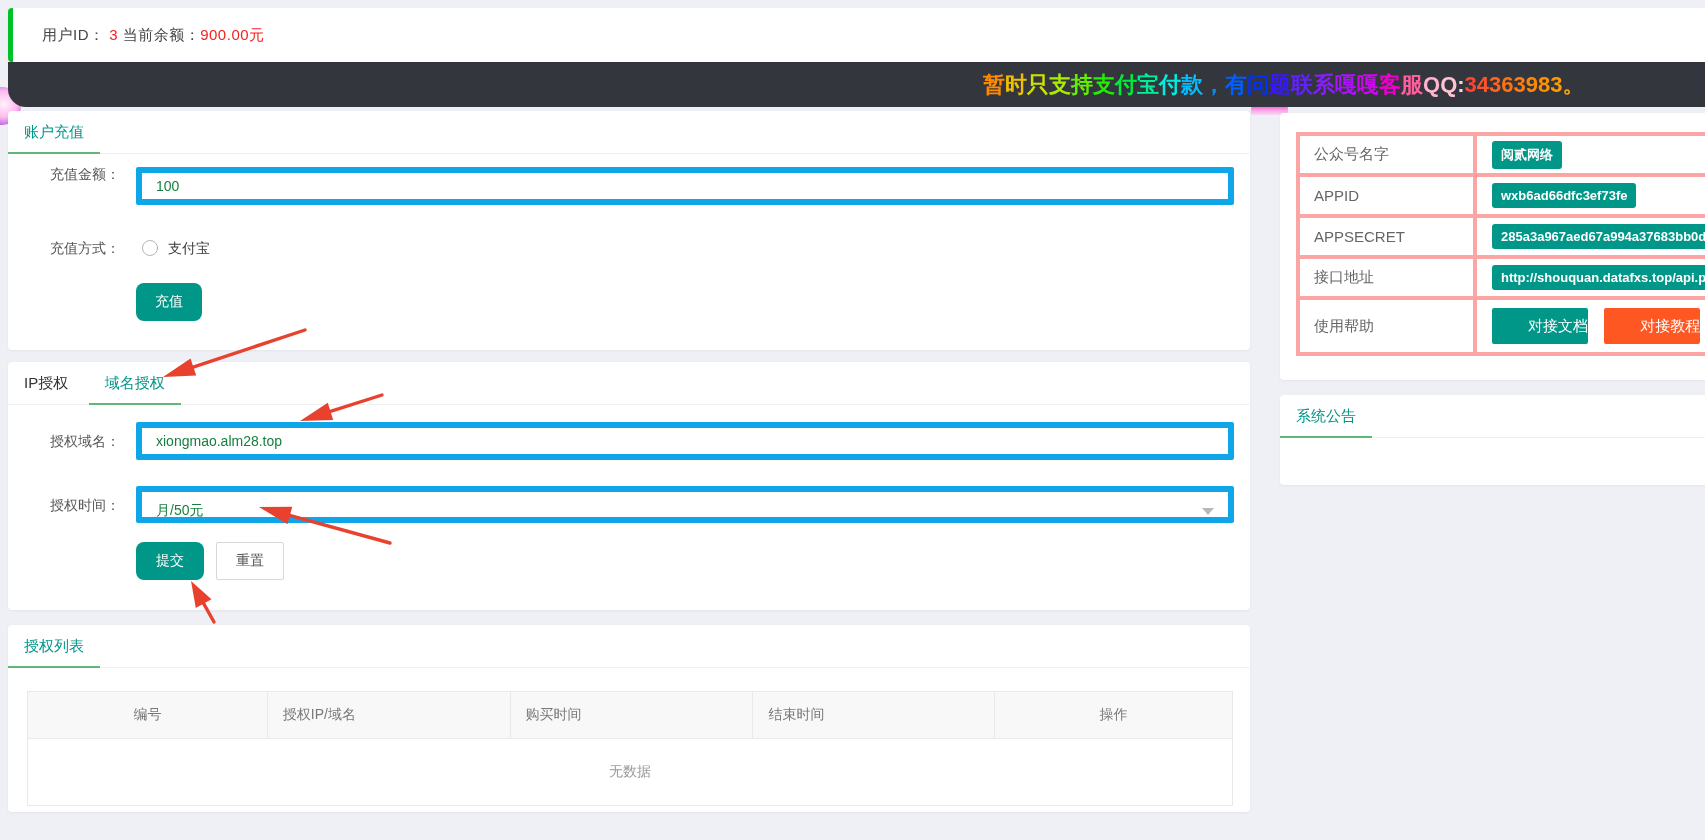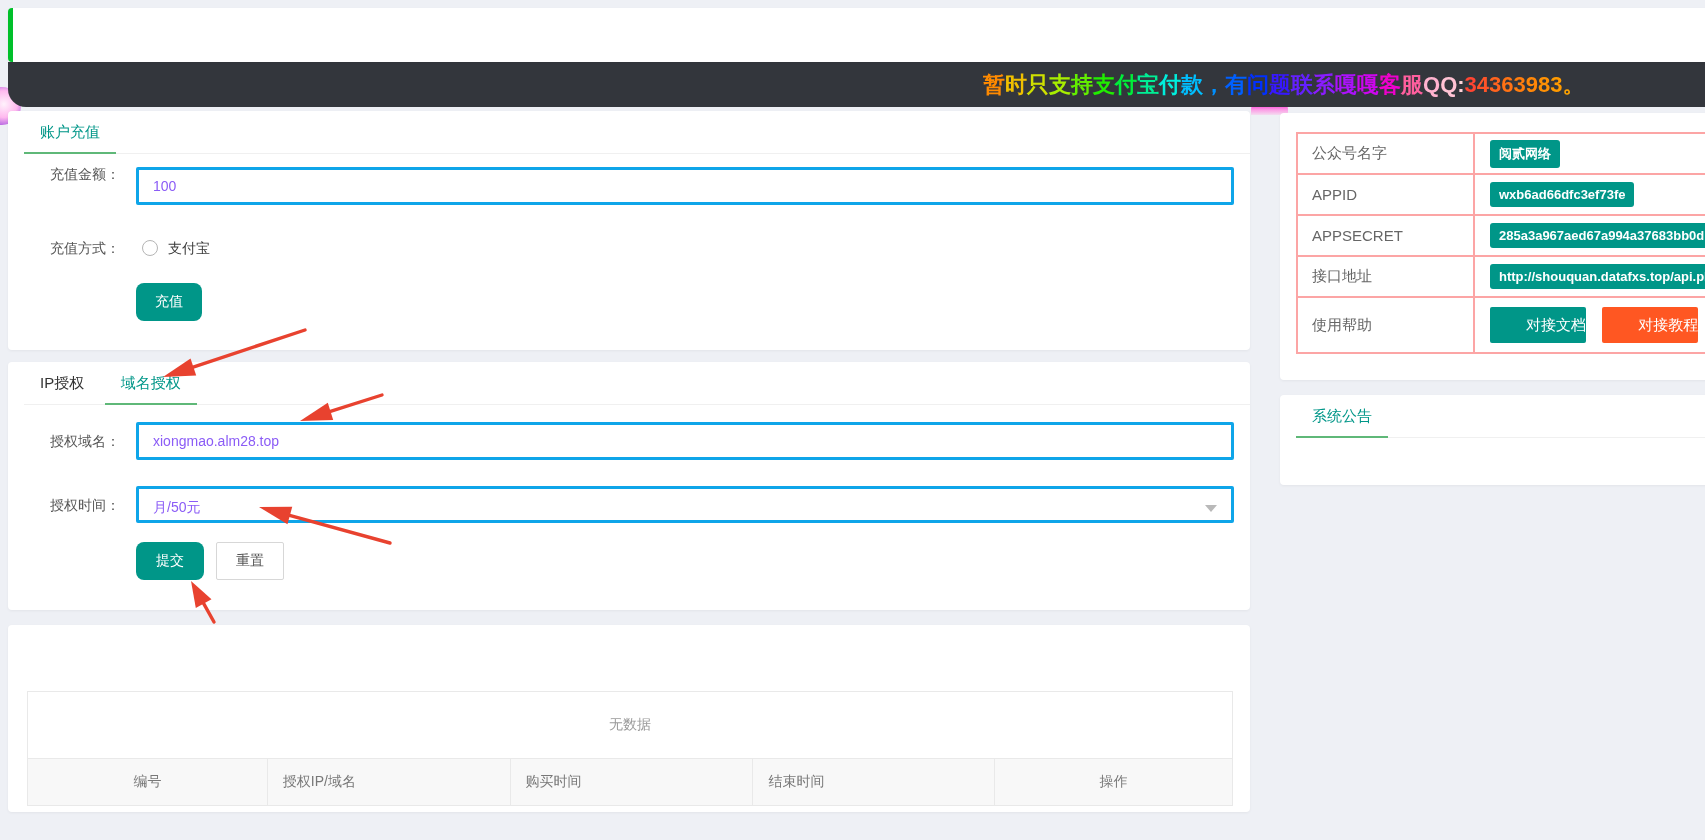--- a/index.html
+++ b/index.html
@@ -32,62 +32,67 @@
   .red { color:#f32121; }
 
   
   .darkbar {
     position:absolute; left:8px; top:62px; width:1705px; height:45px;
     background:#33363c; border-radius:0 0 0 18px; z-index:1;
   }
   .announce { position:absolute; left:975px; top:0; height:45px; line-height:45px; font-size:22px; font-weight:bold; white-space:nowrap; }
 
   
-  .tab-head { position:relative; height:43px; border-bottom:1px solid #f0f0f0; white-space:nowrap;margin-left:16px; }
+  .tab-head { position:relative; height:43px; border-bottom:1px solid #f0f0f0; white-space:nowrap; }
   .tab-item { position:relative; display:inline-block; padding:0 16px; line-height:42px; font-size:15px; color:#333; cursor:pointer; }
   .tab-item.active { color:#009688; }
   .tab-item.active::after { content:""; position:absolute; left:0; right:0; bottom:-1px; height:2px; background:#5fb878; }
 
   
   .form-label { position:absolute; left:34px; width:78px; height:38px; line-height:38px; text-align:right; font-size:14px; color:#565656; }
-  .ctrl { position:absolute; left:128px; width:1098px; height:38px; border:3px solid #0ea5e9; border-radius:2px; background:#fff; font-size:14px; color:#8b5cf6; padding:0 14px; font-family:"Liberation Sans",sans-serif; }
+  .ctrl { position:absolute; left:128px; width:1098px; height:38px; border:6px solid #0ea5e9; border-radius:2px; background:#fff; font-size:14px; color:#15803d; padding:0 14px; font-family:"Liberation Sans",sans-serif; }
   .select-box { line-height:36px; cursor:pointer; }
   .caret { position:absolute; right:14px; top:16px; width:0; height:0; border:6px solid transparent; border-top:7px solid #b9b9b9; }
   .btn { position:absolute; height:38px; border:none; border-radius:2px; font-size:14px; cursor:pointer; font-family:"Liberation Sans",sans-serif; }
   .btn-teal { background:#009688; color:#fff;border-radius:8px; }
   .btn-plain { background:#fff; color:#555; border:1px solid #d7d7d7; }
   .radio-circle { position:absolute; left:134px; top:129px; width:16px; height:16px; border:1px solid #b5b5b5; border-radius:50%; background:#fff; cursor:pointer; }
   .radio-label { position:absolute; left:160px; top:118px; line-height:38px; font-size:14px; color:#3a3a3a; }
 
   
   .auth-table { position:absolute; left:19px; top:66px; width:1206px; border-collapse:collapse; }
   .auth-table th { height:47px; background:#f8f8f8; border:1px solid #e9e9e9; font-weight:normal; font-size:14px; color:#787878; text-align:left; padding-left:15px; }
   .auth-table th.center { text-align:center; padding-left:0; }
   .auth-table td.empty { height:67px; border:1px solid #e9e9e9; text-align:center; font-size:14px; color:#9a9a9a; }
 
   
   .info-table { position:absolute; left:16px; top:19px; width:470px; border-collapse:collapse; }
-  .info-table td { border:2px solid #fca5a5; height:41px; font-size:15px; color:#666; }
+  .info-table td { border:4px solid #fca5a5; height:41px; font-size:15px; color:#666; }
   .info-table td.lbl { width:177px; padding-left:14px; }
   .info-table td.val { padding-left:15px; }
   .info-table tr.tall td { height:56px; }
   .badge { display:inline-block; background:#009688; color:#fff; font-size:13px; font-weight:bold; padding:5px 9px; border-radius:3px; white-space:nowrap; }
   .help-btn { display:inline-block; width:96px; height:36px; line-height:36px; text-align:right; color:#fff; font-size:15px; border:none; border-radius:2px; cursor:pointer; font-family:"Liberation Sans",sans-serif; }
   .help-btn + .help-btn { margin-left:12px; }
 
   svg.arrows { position:absolute; left:0; top:0; z-index:10; pointer-events:none; }
 </style>
 </head>
 <body>
 
 <div class="deco-circle"></div>
 <div class="deco-strip"></div>
 
 <div class="card topbar">
   <div class="accent"></div>
+  <div class="usertext">
+    <span>用户ID：</span>
+    <span class="red">3</span>
+    <span>当前余额：</span><span class="red">900.00元</span>
+  </div>
 </div>
 
 <div class="darkbar">
   <div class="announce"><span style="color: rgb(255, 138, 0);">暂</span><span style="color: rgb(240, 192, 0);">时</span><span style="color: rgb(207, 224, 0);">只</span><span style="color: rgb(168, 238, 0);">支</span><span style="color: rgb(99, 238, 0);">持</span><span style="color: rgb(33, 238, 0);">支</span><span style="color: rgb(0, 238, 58);">付</span><span style="color: rgb(0, 238, 149);">宝</span><span style="color: rgb(0, 238, 221);">付</span><span style="color: rgb(0, 191, 255);">款</span><span style="color: rgb(0, 144, 255);">，</span><span style="color: rgb(0, 96, 255);">有</span><span style="color: rgb(0, 48, 255);">问</span><span style="color: rgb(55, 24, 255);">题</span><span style="color: rgb(100, 32, 255);">联</span><span style="color: rgb(138, 28, 255);">系</span><span style="color: rgb(171, 18, 250);">嘎</span><span style="color: rgb(204, 6, 238);">嘎</span><span style="color: rgb(238, 0, 204);">客</span><span style="color: rgb(255, 95, 158);">服</span><span style="color: rgb(255, 179, 207);">Q</span><span style="color: rgb(255, 195, 212);">Q</span><span style="color: rgb(255, 211, 216);">:</span><span style="color: rgb(255, 69, 50);">3</span><span style="color: rgb(255, 84, 40);">4</span><span style="color: rgb(255, 99, 30);">3</span><span style="color: rgb(255, 114, 20);">6</span><span style="color: rgb(255, 125, 14);">3</span><span style="color: rgb(255, 135, 8);">9</span><span style="color: rgb(255, 145, 4);">8</span><span style="color: rgb(255, 154, 0);">3</span><span style="color: rgb(255, 164, 0);">。</span></div>
 </div>
 
 <div class="card" style="left:8px; top:111px; width:1242px; height:239px;">
   <div class="tab-head">
     <span class="tab-item active">账户充值</span>
   </div>
@@ -109,38 +114,41 @@
   <div class="form-label" style="top:124px;">授权时间：</div>
   <div class="ctrl select-box" style="top:124px; height:37px;">
     <span>月/50元</span>
     <span class="caret"></span>
   </div>
   <button class="btn btn-teal" style="left:128px; top:180px; width:68px;">提交</button>
   <button class="btn btn-plain" style="left:208px; top:180px; width:68px;">重置</button>
 </div>
 
 <div class="card" style="left:8px; top:625px; width:1242px; height:187px;">
+  <div class="tab-head">
+    <span class="tab-item active">授权列表</span>
+  </div>
   <table class="auth-table">
     <colgroup>
         <col style="width:240px">
         <col style="width:243px">
         <col style="width:243px">
         <col style="width:242px">
         <col style="width:238px">
       </colgroup>
     <tbody>
         <tr>
-      <td class="empty" colspan="5">无数据</td>
-    </tr>
-    <tr>
       <th class="center">编号</th>
       <th>授权IP/域名</th>
       <th>购买时间</th>
       <th>结束时间</th>
       <th class="center">操作</th>
+    </tr>
+    <tr>
+      <td class="empty" colspan="5">无数据</td>
     </tr>
   </tbody>
     </table>
 </div>
 
 <div class="card" style="left:1280px; top:113px; width:500px; height:267px;">
   <table class="info-table">
     <tbody>
         <tr>
       <td class="lbl">公众号名字</td>

